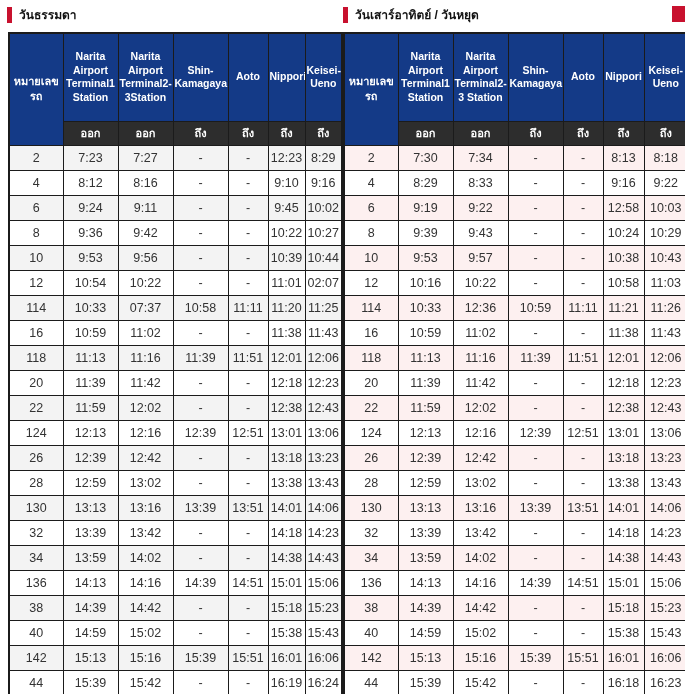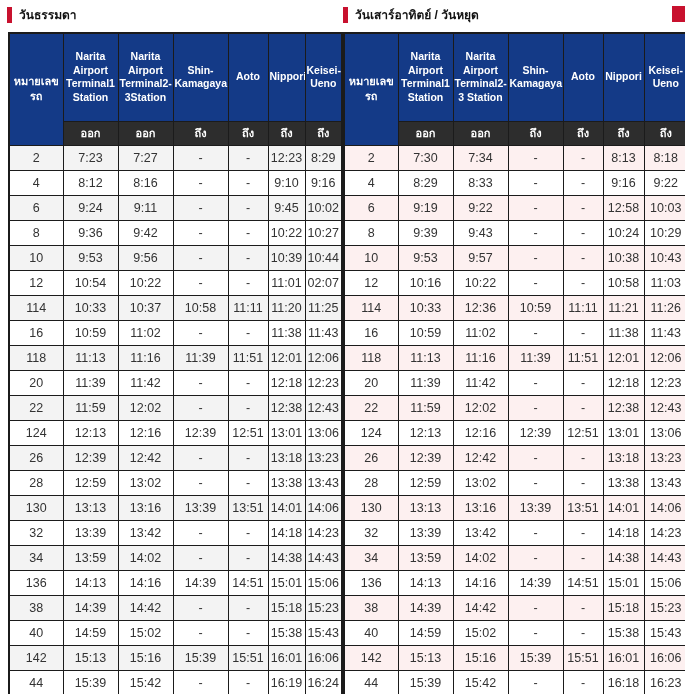--- a/index.html
+++ b/index.html
@@ -201,21 +201,21 @@
             <td>10:54</td>
             <td>10:22</td>
             <td>-</td>
             <td>-</td>
             <td>11:01</td>
             <td>02:07</td>
           </tr>
           <tr>
             <td>114</td>
             <td>10:33</td>
-            <td>10:37</td>
+            <td>07:37</td>
             <td>10:58</td>
             <td>11:11</td>
             <td>11:20</td>
             <td>11:25</td>
           </tr>
           <tr>
             <td>16</td>
             <td>10:59</td>
             <td>11:02</td>
             <td>-</td>

